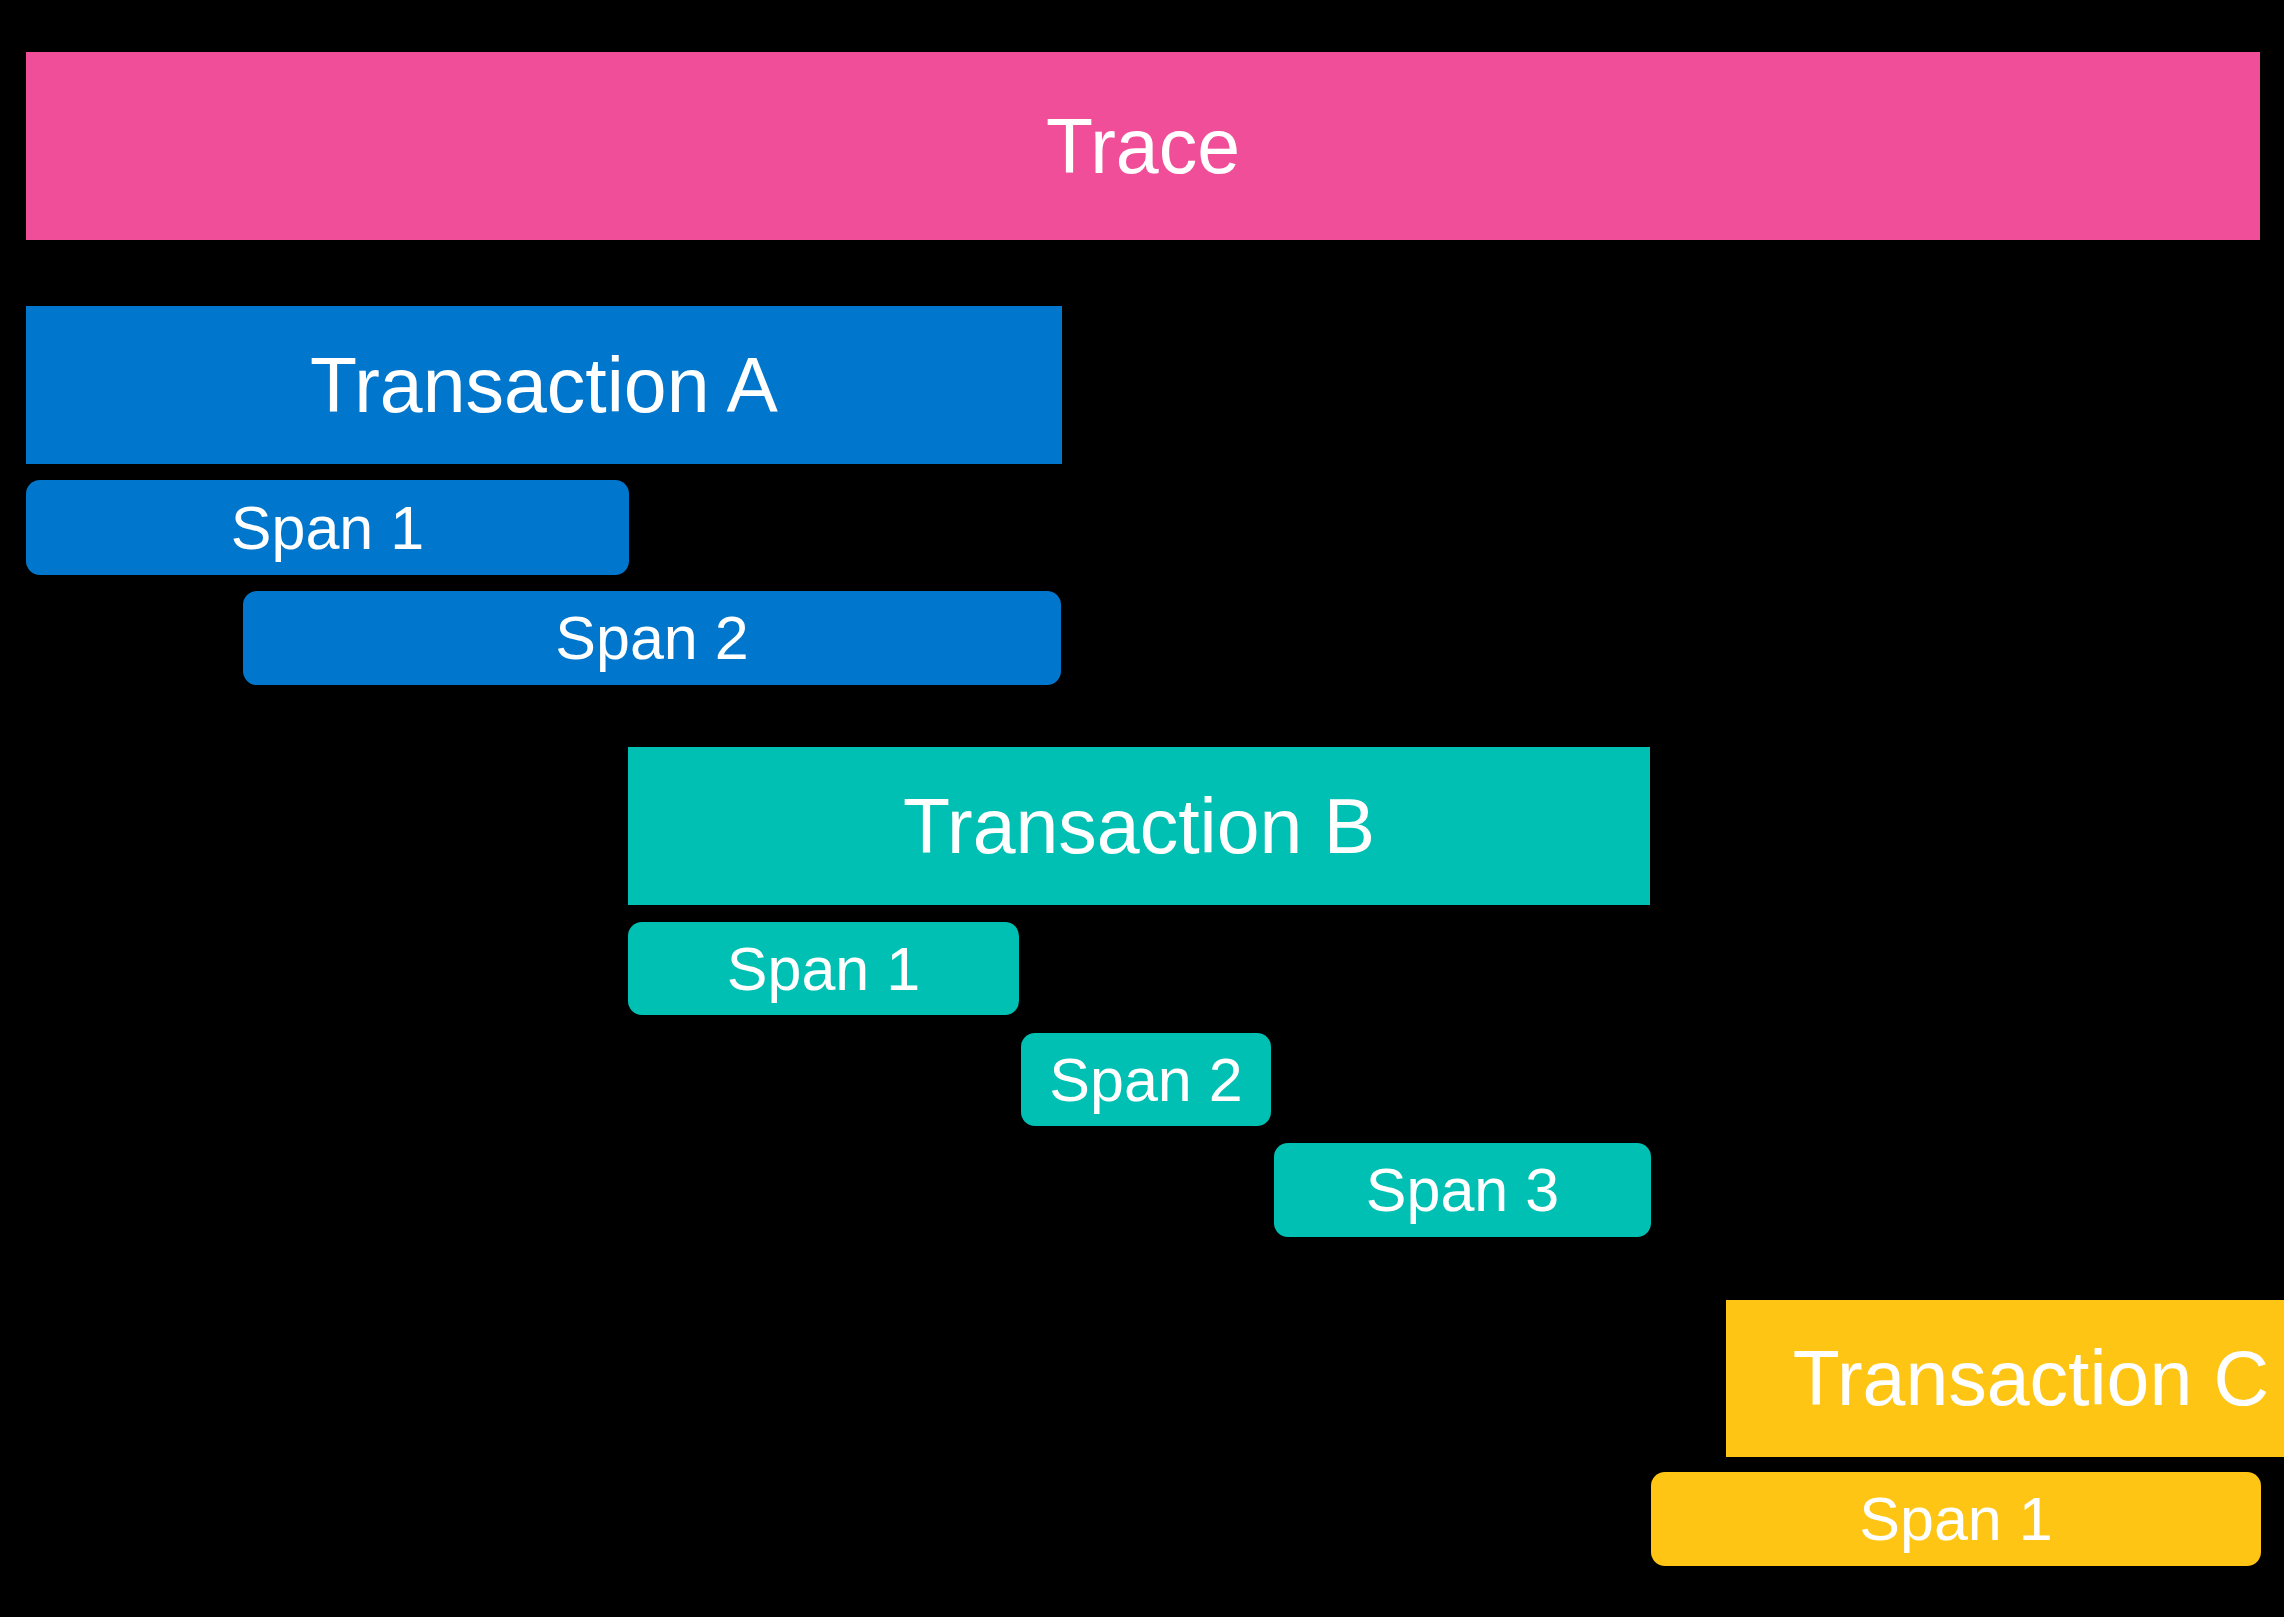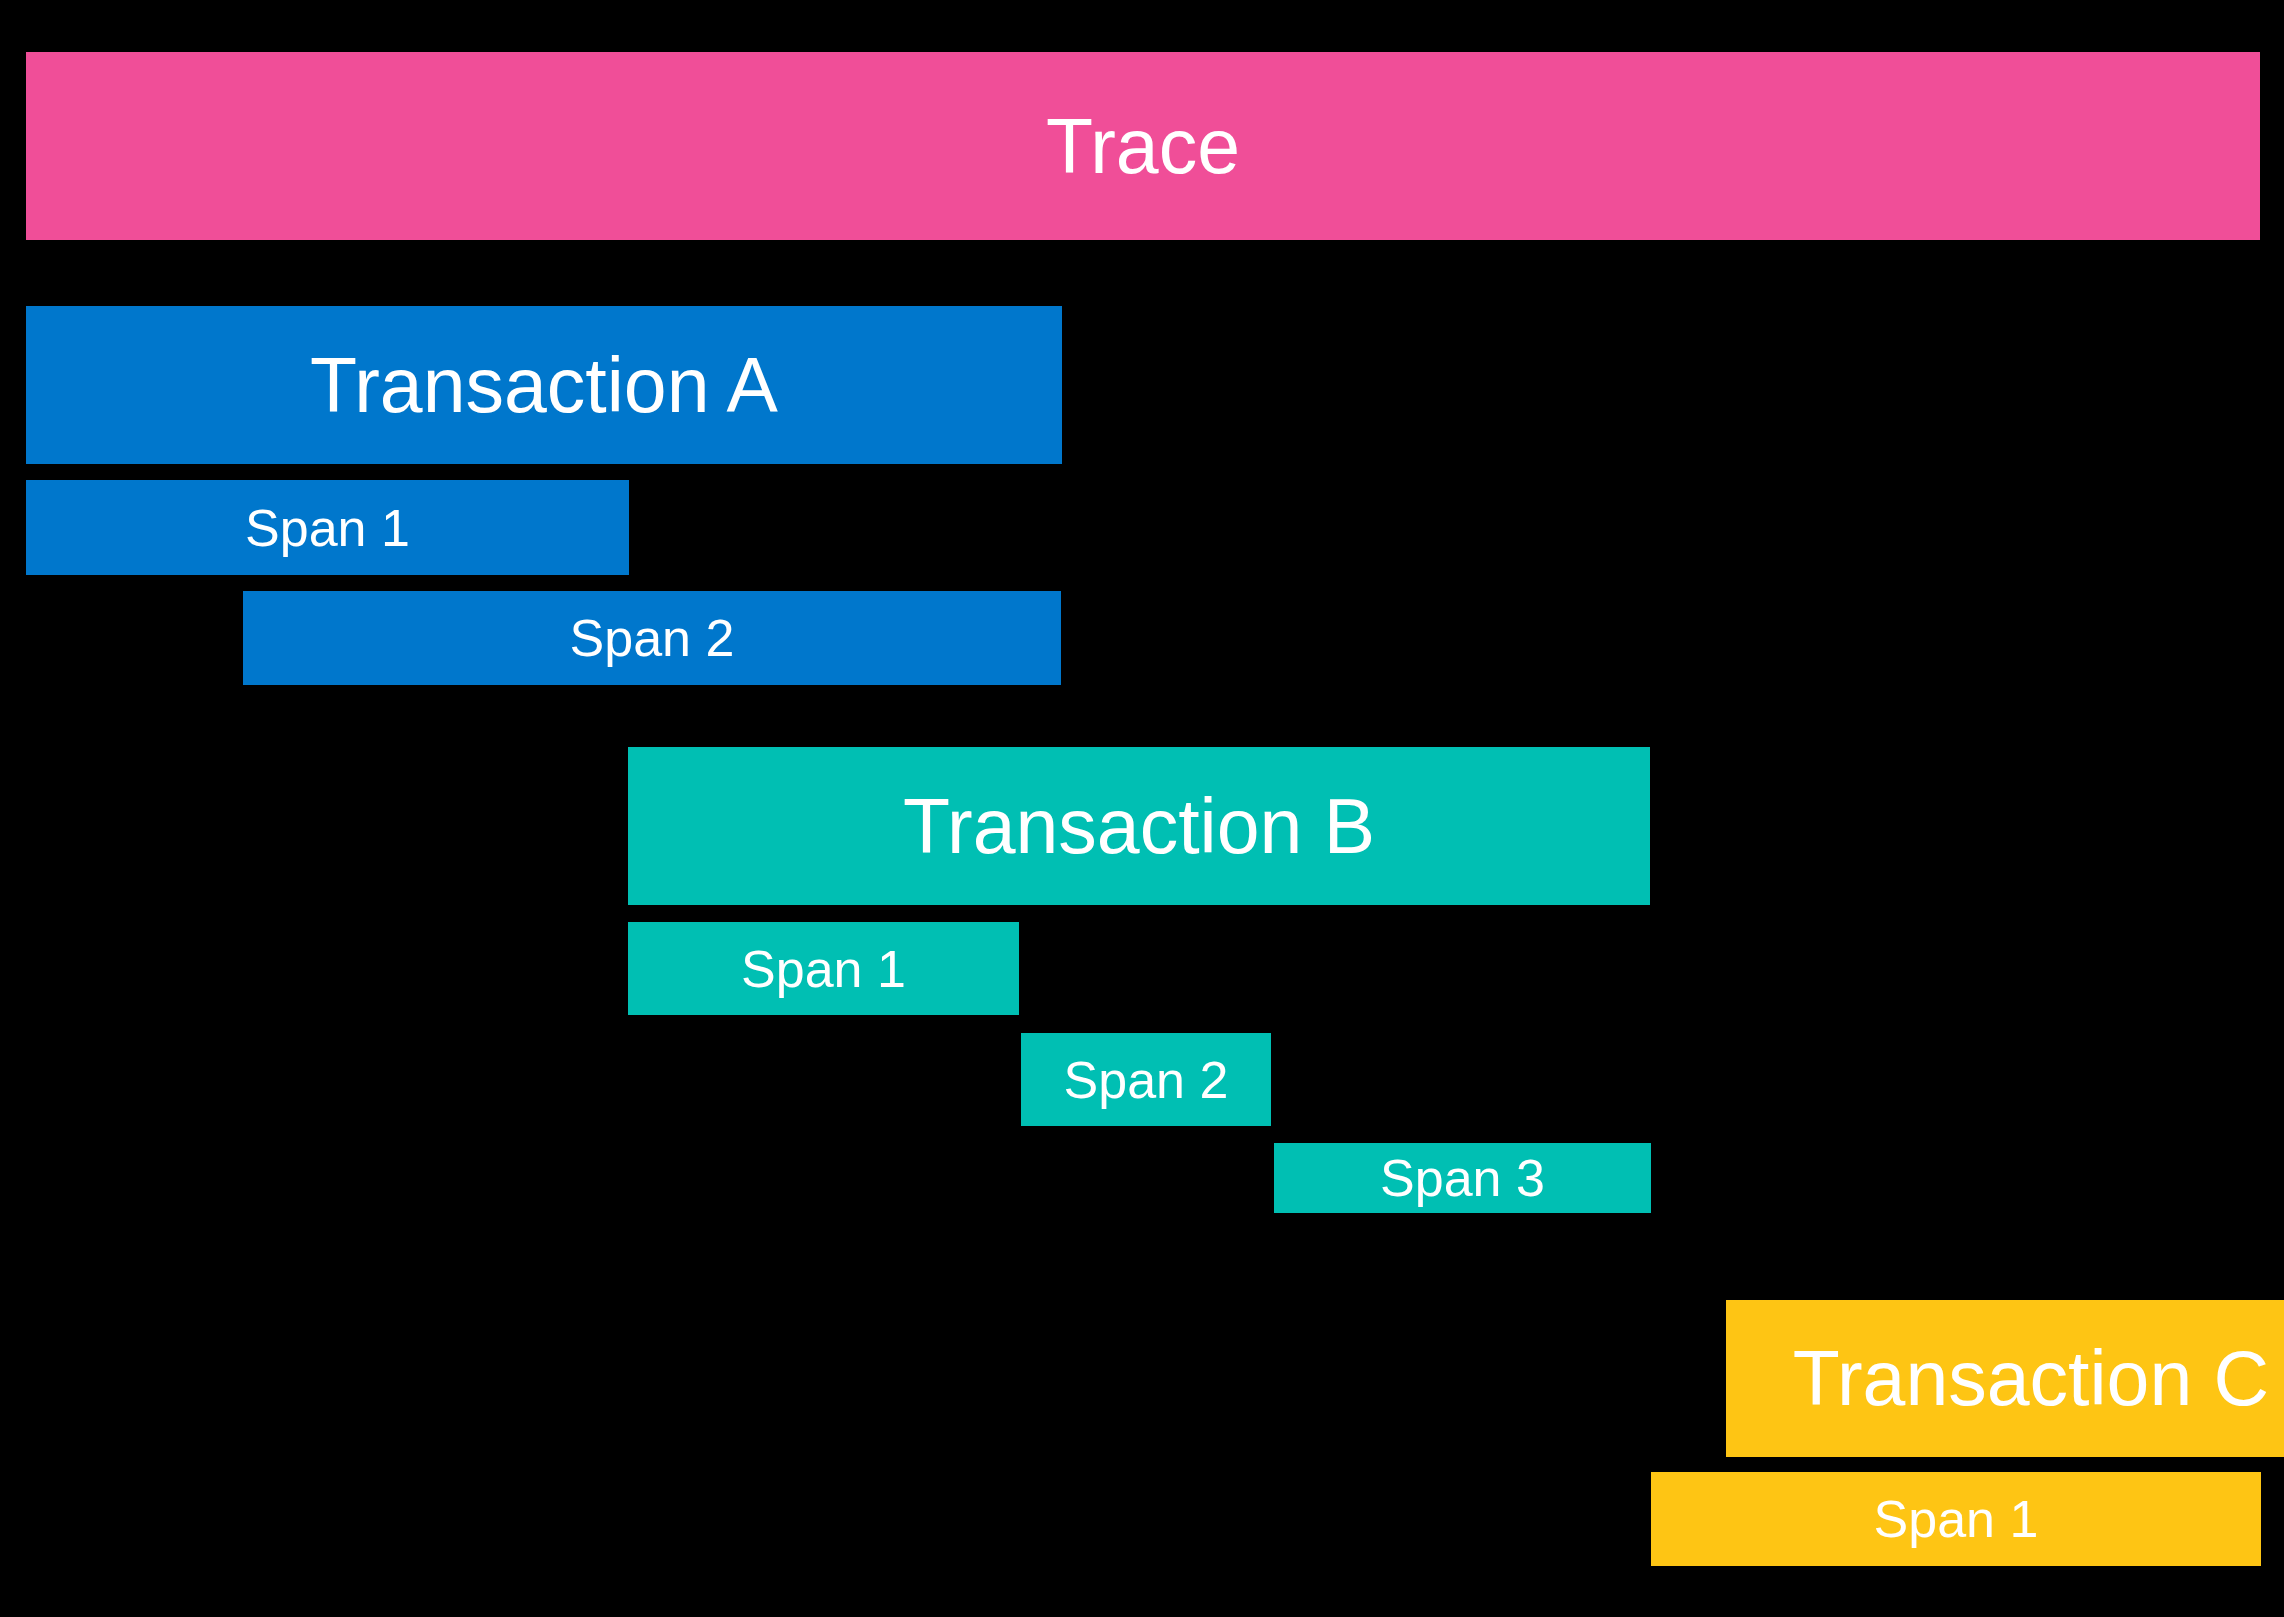--- a/index.html
+++ b/index.html
@@ -18,30 +18,30 @@
   .bar {
     position: absolute;
     display: flex;
     align-items: center;
     justify-content: center;
     color: #ffffff;
     white-space: nowrap;
     font-weight: 400;
   }
   .lbl-lg { font-size: 77px; }
-  .lbl-sm { font-size: 52px; }
+  .lbl-sm { font-size: 61px; border-radius: 14px; }
 
   #trace-bar          { left: 26px;   top: 52px;   width: 2234px; height: 188px; }
   #transaction-a-bar  { left: 26px;   top: 306px;  width: 1036px; height: 158px; }
   #txa-span1-bar      { left: 26px;   top: 480px;  width: 603px;  height: 95px; }
   #txa-span2-bar      { left: 243px;  top: 591px;  width: 818px; height: 94px; }
   #transaction-b-bar  { left: 628px;  top: 747px;  width: 1022px; height: 158px; }
   #txb-span1-bar      { left: 628px;  top: 922px; width: 391px;  height: 93px; }
   #txb-span2-bar      { left: 1021px; top: 1033px; width: 250px;  height: 93px; }
-  #txb-span3-bar      { left: 1274px; top: 1143px; width: 377px;  height: 70px; text-align: center; }
+  #txb-span3-bar      { left: 1274px; top: 1143px; width: 377px;  height: 94px; text-align: center; }
   #transaction-c-bar  { left: 1726px; top: 1300px; width: 610px;  height: 157px; }
   #txc-span1-bar      { left: 1651px; top: 1472px; width: 610px;  height: 94px; }
 </style>
 </head>
 <body>
 
 <div id="canvas" style="background: rgb(0, 0, 0);">
 
   <div class="bar lbl-lg" id="trace-bar" style="background: rgb(240, 78, 152);">
     <span>Trace</span>

